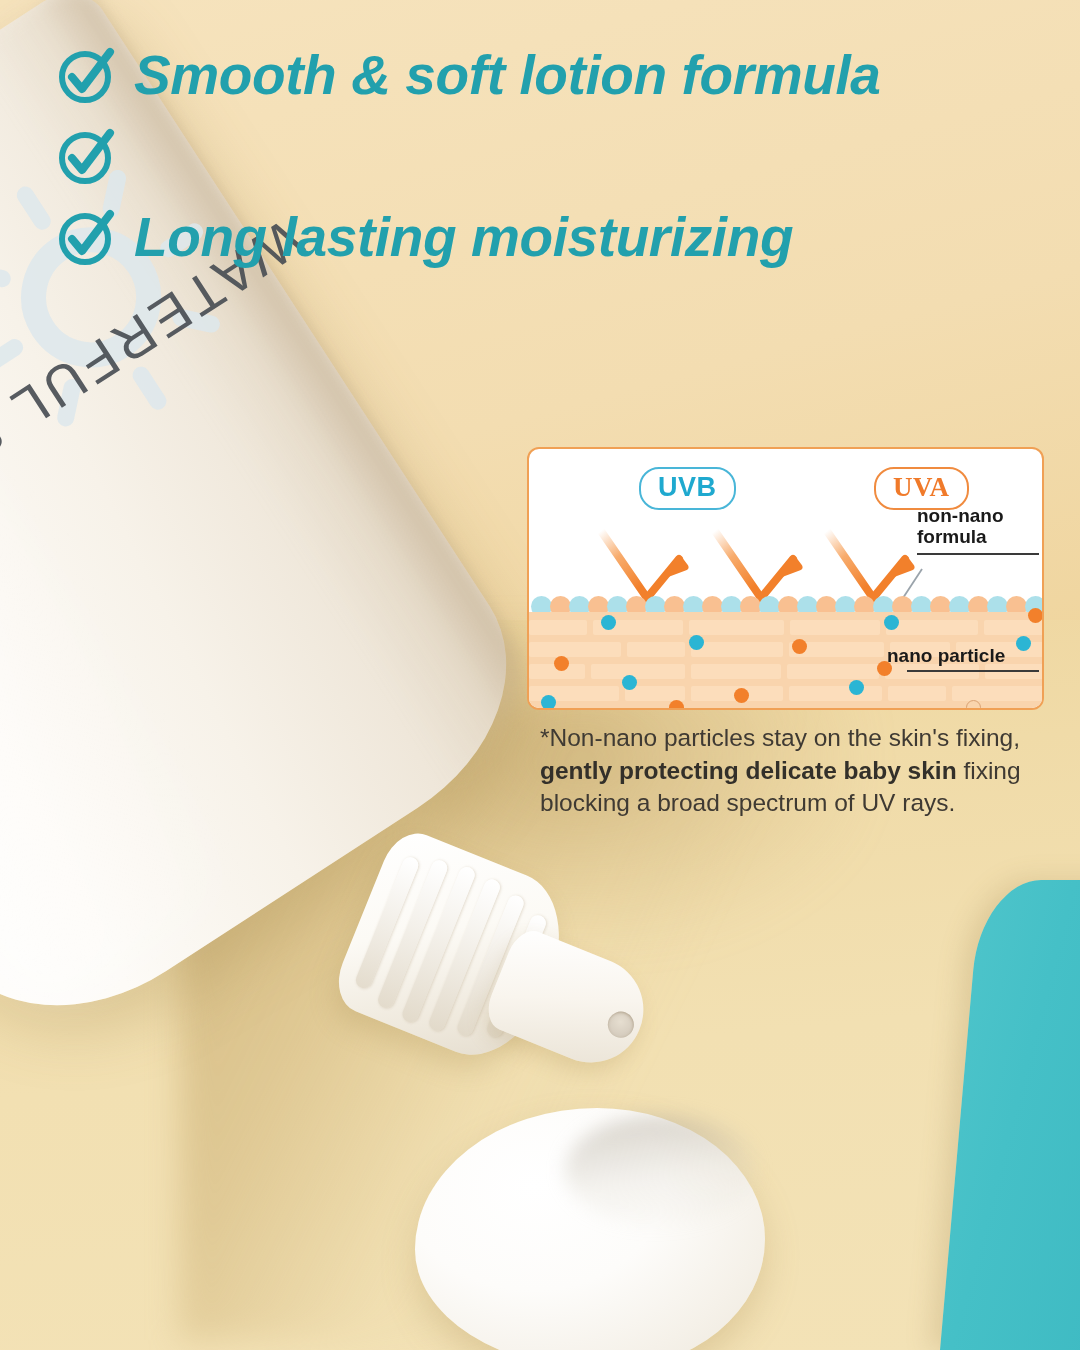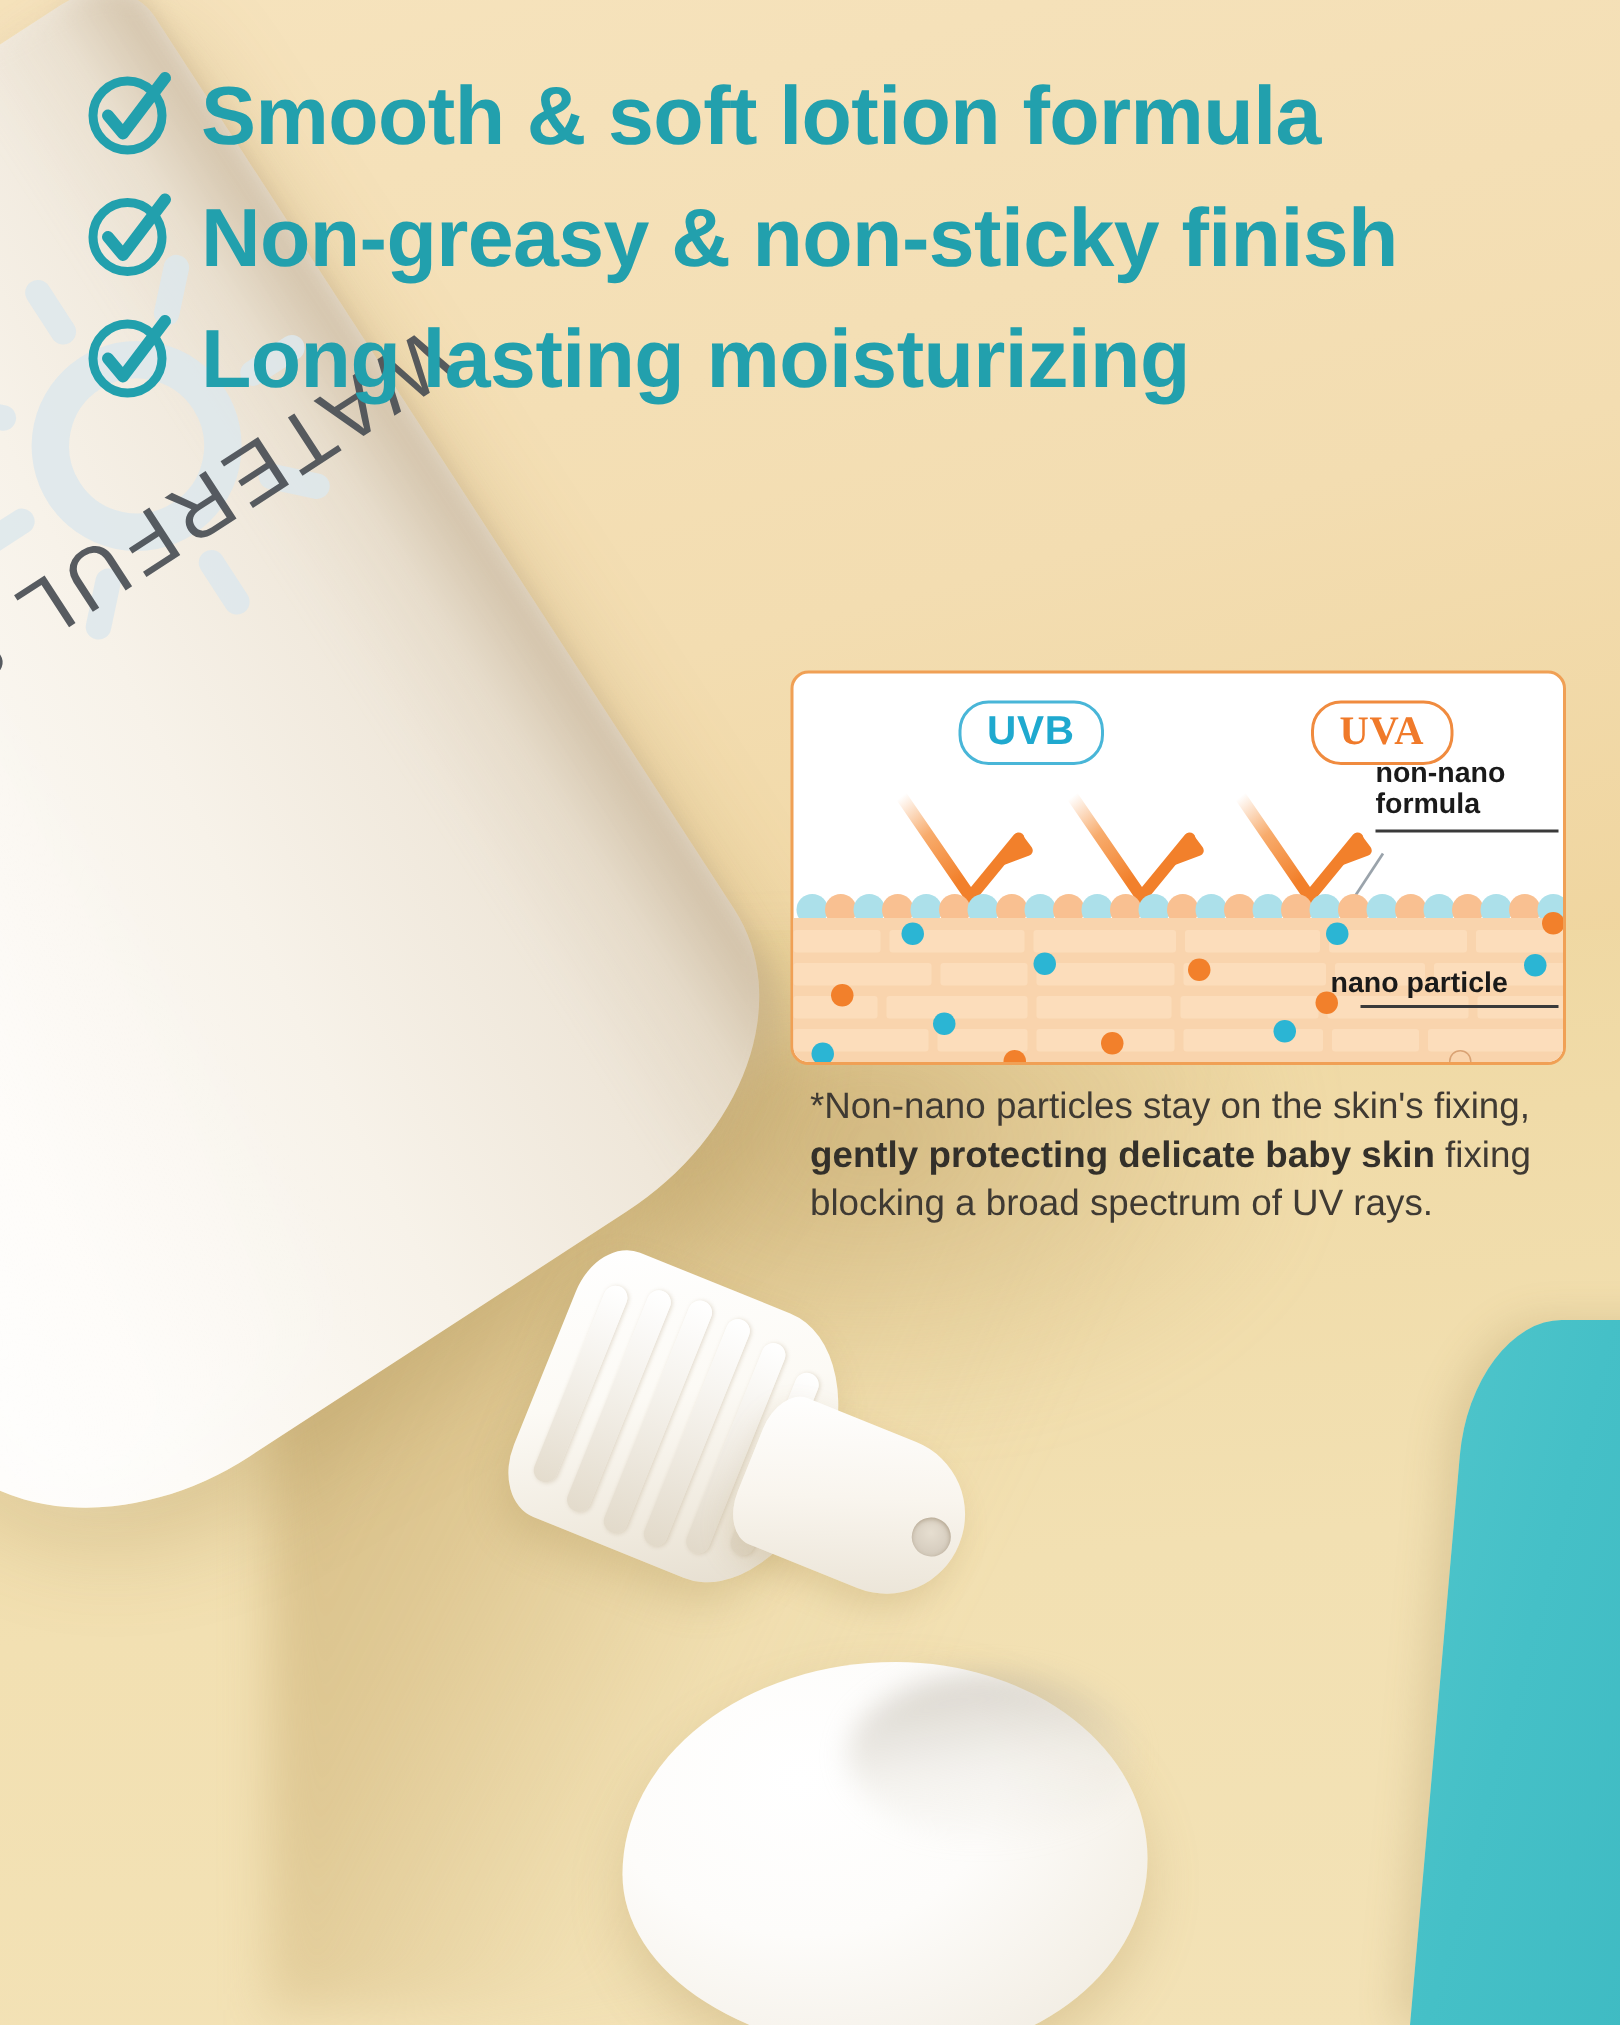--- a/index.html
+++ b/index.html
@@ -122,21 +122,21 @@
   .teal-obj{
     position:absolute; right:-10px; bottom:0; width:150px; height:470px;
     background:linear-gradient(100deg,#4dc4ca 0%,#45c0c7 40%,#3fbbc3 100%);
     border-radius:60px 10px 0 0 / 90px 10px 0 0;
     transform:skewX(-5deg); transform-origin:bottom right;
     box-shadow:-10px 0 26px rgba(150,122,70,.22);
   }
 
   
   .bullets{ position:absolute; left:56px; top:44px; width:1000px; }
-  .bullet{ display:flex; align-items:flex-end; margin-bottom:19px; }
+  .bullet{ display:flex; align-items:center; margin-bottom:19px;font-style:italic; }
   .check-icon{ width:62px; height:62px; flex:0 0 62px; margin-right:16px; }
   .bullet-text{
     color:#22a0ad; font-size:55px; line-height:1.06; font-weight:700;
     letter-spacing:-.4px; white-space:nowrap;
     font-family:"Liberation Sans", sans-serif;
   }
 
   
   .diagram{
     position:absolute; left:527px; top:447px; width:517px; height:263px;
@@ -240,21 +240,20 @@
     </svg>
     <div class="bullet-text">Smooth &amp; soft lotion formula</div>
   </div>
 
 
   <div class="bullet">
     <svg class="check-icon" viewBox="0 0 62 62">
       <circle cx="29" cy="33" r="23" fill="none" stroke="#22a0ad" stroke-width="6"></circle>
       <path d="M16 33 L26 45 L54 8" fill="none" stroke="#22a0ad" stroke-width="8" stroke-linecap="round" stroke-linejoin="round"></path>
     </svg>
-    <div class="bullet-text">Non-greasy &amp; non-sticky finish</div>
   </div>
 
   <div class="bullet">
     <svg class="check-icon" viewBox="0 0 62 62">
       <circle cx="29" cy="33" r="23" fill="none" stroke="#22a0ad" stroke-width="6"></circle>
       <path d="M16 33 L26 45 L54 8" fill="none" stroke="#22a0ad" stroke-width="8" stroke-linecap="round" stroke-linejoin="round"></path>
     </svg>
     <div class="bullet-text">Long lasting moisturizing</div>
   </div>
 

